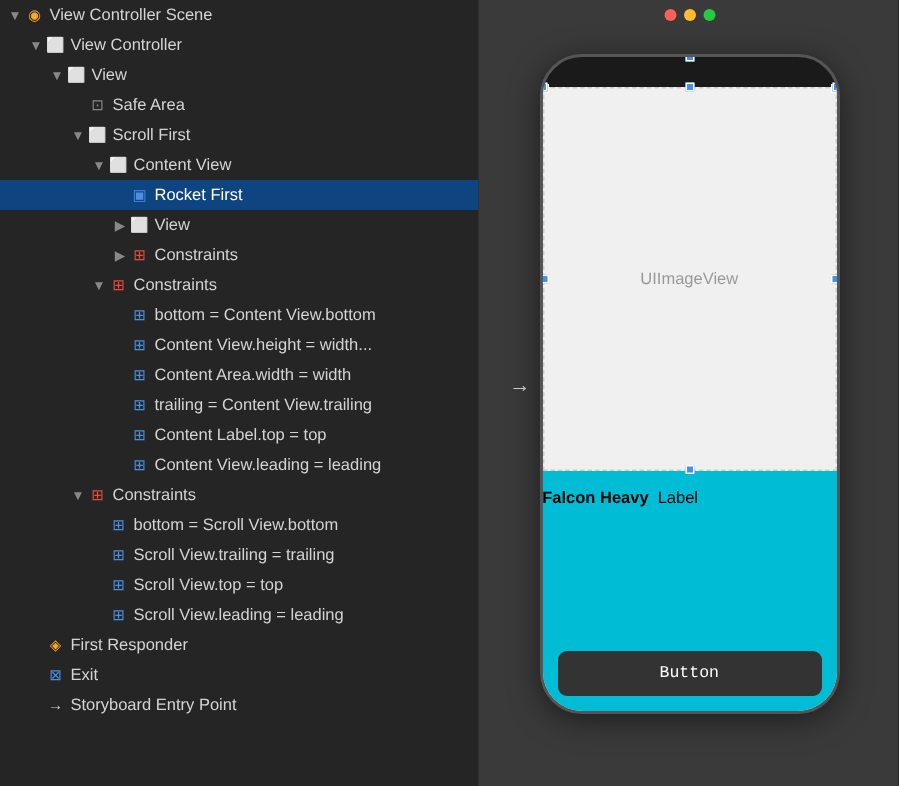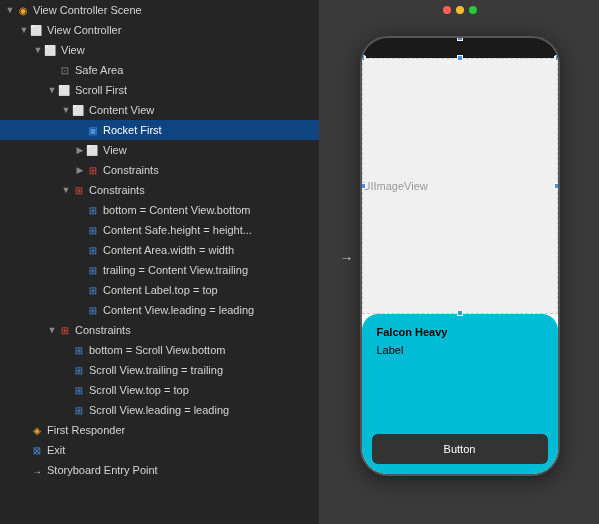--- a/index.html
+++ b/index.html
@@ -123,35 +123,33 @@
       background: #fff;
       display: flex;
       flex-direction: column;
     }
 
     .screen-top {
       flex: 1;
       background: #f0f0f0;
       display: flex;
       align-items: center;
-      justify-content: flex-start;
+      justify-content: center;
       color: #888;
       font-size: 11px;
       border: 1px dashed #ccc;
       position: relative;
     }
 
     .screen-bottom {
       background: #00bcd4;
-      padding: 12px 15px;
-      display: flex;
-      flex-direction: column;
+      padding: 12px 0;
+      display: flex;
       gap: 6px;
       min-height: 160px;
-      border-radius: 16px;
     }
 
     .falcon-label {
       color: #000;
       font-size: 11px;
       font-weight: bold;
     }
 
     .label-text {
       color: #000;
@@ -166,20 +164,21 @@
       background: #333;
       border-radius: 6px;
       height: 30px;
       display: flex;
       align-items: center;
       justify-content: center;
     }
     .button-bar-label {
       color: #fff;
       font-size: 11px;
+      font-family: Liberation Mono, monospace;
     }
 
     
     .handle {
       width: 6px;
       height: 6px;
       background: #4a90e2;
       border: 1px solid #fff;
       position: absolute;
     }
@@ -249,21 +248,21 @@
       <span class="label">Constraints</span>
     </div>
     <div class="tree-item" style="padding-left: 74px;">
       <span class="chevron empty"></span>
       <span class="icon" style="color: rgb(74, 144, 226);">⊞</span>
       <span class="label">bottom = Content View.bottom</span>
     </div>
     <div class="tree-item" style="padding-left: 74px;">
       <span class="chevron empty"></span>
       <span class="icon" style="color: rgb(74, 144, 226);">⊞</span>
-      <span class="label">Content Safe.height = height...</span>
+      <span class="label">Content View.height = width...</span>
     </div>
     <div class="tree-item" style="padding-left: 74px;">
       <span class="chevron empty"></span>
       <span class="icon" style="color: rgb(74, 144, 226);">⊞</span>
       <span class="label">Content Area.width = width</span>
     </div>
     <div class="tree-item" style="padding-left: 74px;">
       <span class="chevron empty"></span>
       <span class="icon" style="color: rgb(74, 144, 226);">⊞</span>
       <span class="label">trailing = Content View.trailing</span>

